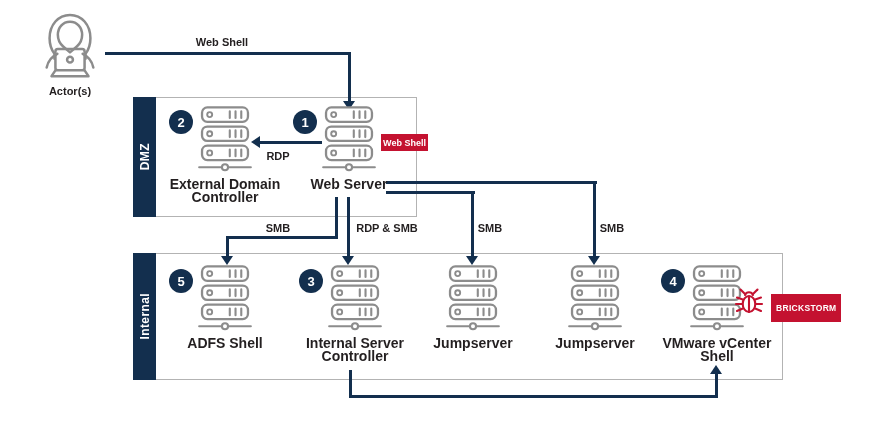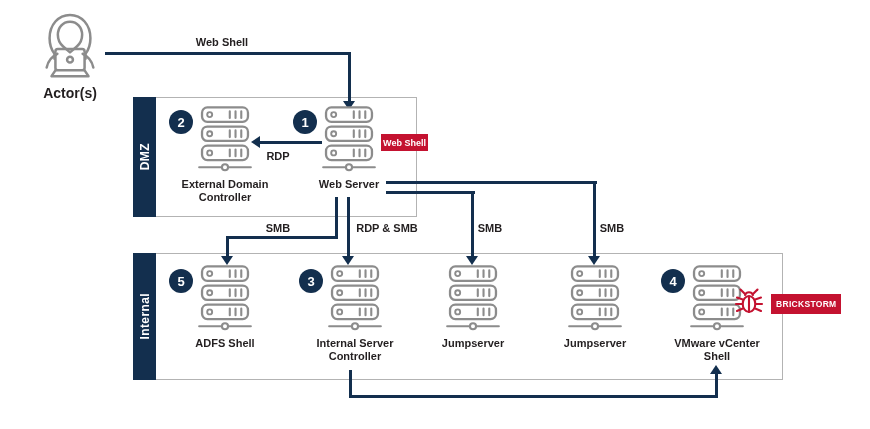--- a/index.html
+++ b/index.html
@@ -30,41 +30,41 @@
   .arrow.left  { border-top:6px solid transparent; border-bottom:6px solid transparent; border-right:9px solid var(--navy); }
 
   .edge-label {
     position:absolute; z-index:3; font-size:11px; font-weight:bold; color:var(--text);
     transform:translateX(-50%); white-space:nowrap;
   }
 
   
   .actor { position:absolute; left:30px; top:12px; width:80px; z-index:3; text-align:center; }
   .actor svg { display:block; margin:0 auto; }
-  .actor-label { margin-top:3px; font-size:14px; font-weight:bold; }
+  .actor-label { margin-top:3px; font-size:11px; font-weight:bold; }
 
   
   .node { position:absolute; width:120px; z-index:3; display:flex; flex-direction:column; align-items:center; }
   .node svg.server { display:block; }
   .node-label {
-    margin-top:5px; font-size:11px; line-height:13px; font-weight:bold; text-align:center; white-space:pre-line;
+    margin-top:5px; font-size:14px; line-height:13px; font-weight:bold; text-align:center; white-space:pre-line;
   }
   .step-badge {
     position:absolute; left:4px; top:4px; width:24px; height:24px; border-radius:50%;
     background:var(--navy); color:#fff; font-size:13px; font-weight:bold;
     display:flex; align-items:center; justify-content:center; z-index:4;
   }
 
   
   .red-badge {
     position:absolute; z-index:4; background:var(--red); color:#fff; font-weight:bold;
     display:flex; align-items:center; justify-content:center; white-space:nowrap;
   }
   .red-badge.webshell { left:381px; top:134px; width:47px; height:17px; font-size:9px; }
-  .red-badge.brickstorm { left:771px; top:294px; height:20px; padding:0 5px; font-size:8.5px; letter-spacing:0.3px; }
+  .red-badge.brickstorm { left:771px; top:294px; height:28px; padding:0 5px; font-size:8.5px; letter-spacing:0.3px; }
   .bug { position:absolute; left:734px; top:287px; z-index:4; }
 </style>
 </head>
 <body>
 
 <div class="canvas">
 
   <div class="zone" style="left:133px;top:97px;width:284px;height:120px">
     <div class="zone-strip">
       <span class="zone-label">DMZ</span>

